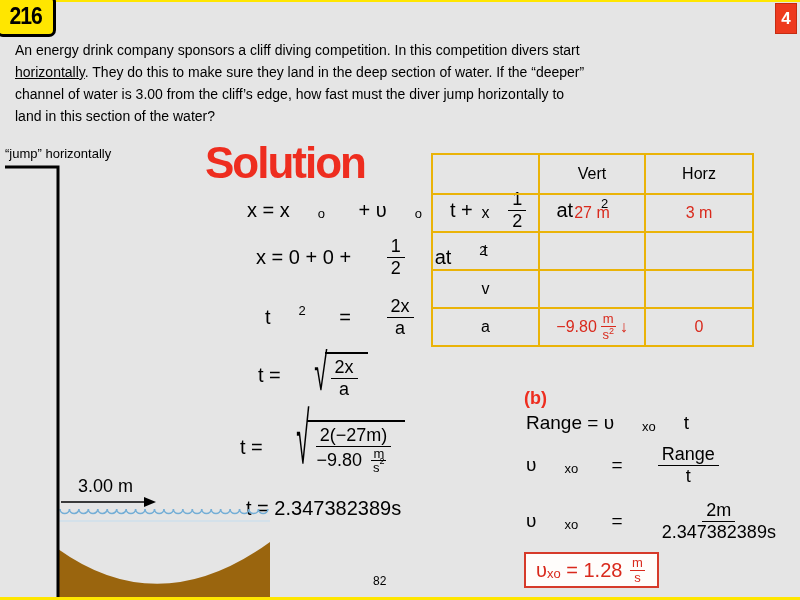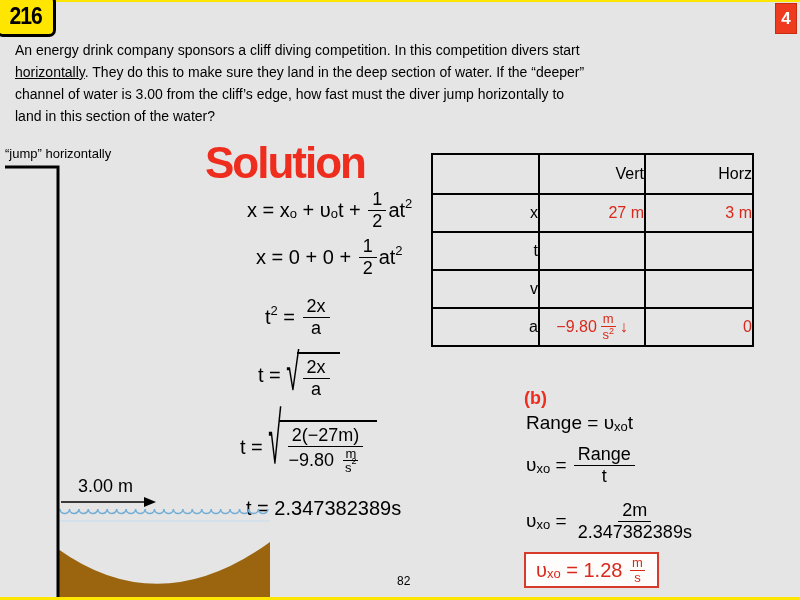--- a/index.html
+++ b/index.html
@@ -21,54 +21,54 @@
   #problem{position:absolute;left:15px;top:32px;font-size:14px;line-height:22px;white-space:nowrap;margin-top:7px;}
   .uline{text-decoration:underline;}
 
   #jump-label{position:absolute;left:5px;top:146px;font-size:13px;}
 
   
   #solution-title{position:absolute;left:205px;top:138px;font-size:44px;font-weight:900;color:#ee2d1f;
                   letter-spacing:-2px;}
 
   
-  .eq{position:absolute;font-size:20px;display:flex;align-items:center;white-space:pre;}
+  .eq{position:absolute;font-size:20px;display:flex;align-items:center;white-space:pre;gap:28px;}
   .eq sub{font-size:13px;line-height:0;position:relative;top:4px;}
   .eq sup{font-size:13px;line-height:0;position:relative;top:-6px;}
   .frac{display:inline-flex;flex-direction:column;align-items:center;line-height:1.15;font-size:18px;margin:0 2px;}
   .frac .num{padding:0 4px;border-bottom:1.6px solid currentColor;}
   .frac .den{padding:0 4px;}
   .ufrac{display:inline-flex;flex-direction:column;align-items:center;line-height:1.05;font-size:13px;margin:0 2px;}
   .ufrac .num{padding:0 2px;border-bottom:1.3px solid currentColor;}
   .ufrac sup{font-size:9px;top:-3px;}
   .sqrt{display:inline-flex;align-items:flex-end;}
   .rad{display:inline-block;font-size:24px;line-height:1;transform:scaleY(2.15);transform-origin:bottom;margin-right:-3px;}
   .rad.tall{transform:scaleY(3.0);}
   .sqrt-body{border-top:2px solid #000;padding:3px 8px 0 4px;display:inline-flex;align-items:center;}
 
   
   #kin-table{position:absolute;left:431px;top:153px;border-collapse:collapse;table-layout:fixed;z-index:5;}
-  #kin-table td{border:2px solid #000000;text-align:right;vertical-align:middle;font-size:16px;padding:0;}
+  #kin-table td{border:2px solid #eab308;text-align:center;vertical-align:middle;font-size:16px;padding:0;}
   #kin-table td.c1{width:105px;}
   #kin-table td.c2{width:104px;}
   #kin-table td.c3{width:106px;}
   #kin-table tr{height:38px;}
   #kin-table tr.hdr{height:40px;}
   .red{color:#d9291c;}
   .qmark{font-size:26px;font-weight:bold;}
   .a-cell{display:flex;align-items:center;justify-content:center;gap:2px;}
 
   
   #b-label{position:absolute;left:524px;top:388px;font-size:18px;font-weight:bold;color:#ee2d1f;}
   #result-box{position:absolute;left:524px;top:552px;border:2px solid #d63a2a;background:#fffdfb;
               padding:2px 10px;color:#d9291c;font-size:20px;display:flex;align-items:center;white-space:pre;}
   #result-box sub{font-size:13px;line-height:0;position:relative;top:4px;}
 
   #dist-label{position:absolute;left:78px;top:476px;font-size:18px;}
-  #page-num{position:absolute;left:397px;top:574px;font-size:12px;text-align:center;}
+  #page-num{position:absolute;left:373px;top:574px;font-size:12px;text-align:center;}
 
   #diagram-svg{position:absolute;left:0;top:0;z-index:1;}
   .abs-text{position:absolute;}
 </style>
 </head>
 <body>
 
 <div id="slide">
 
   <div id="top-strip" class="edge-strip"></div>

